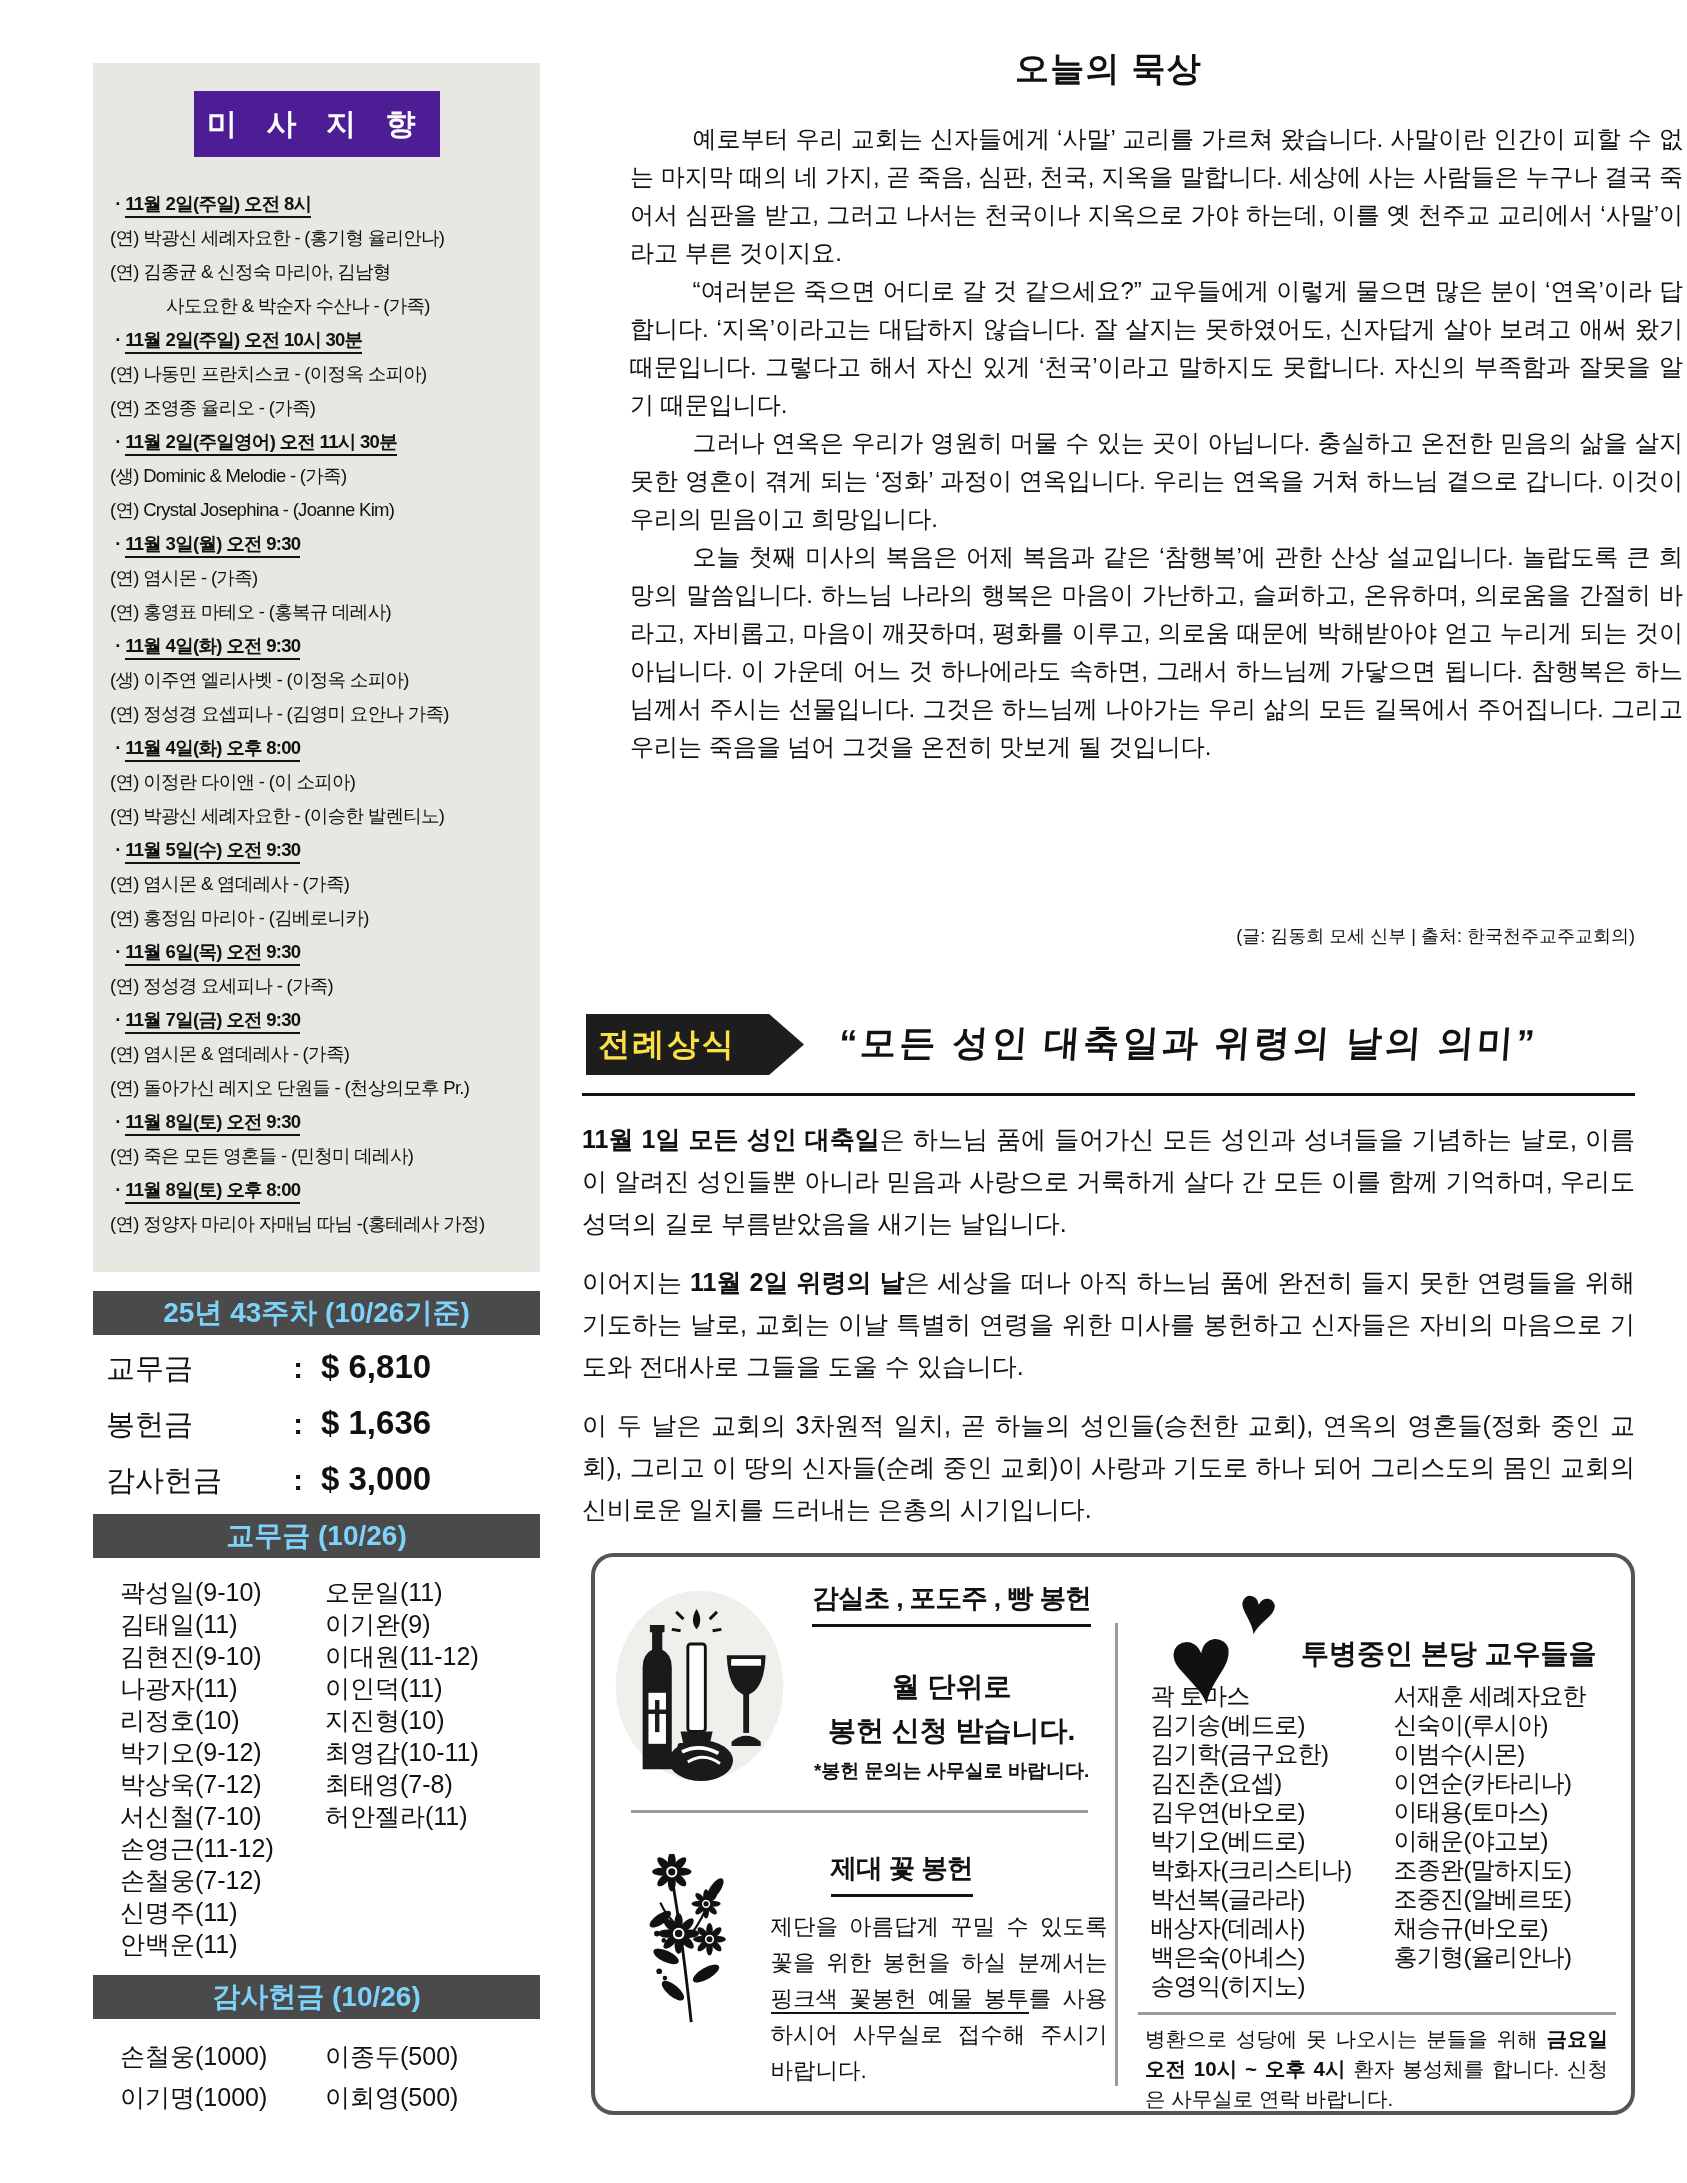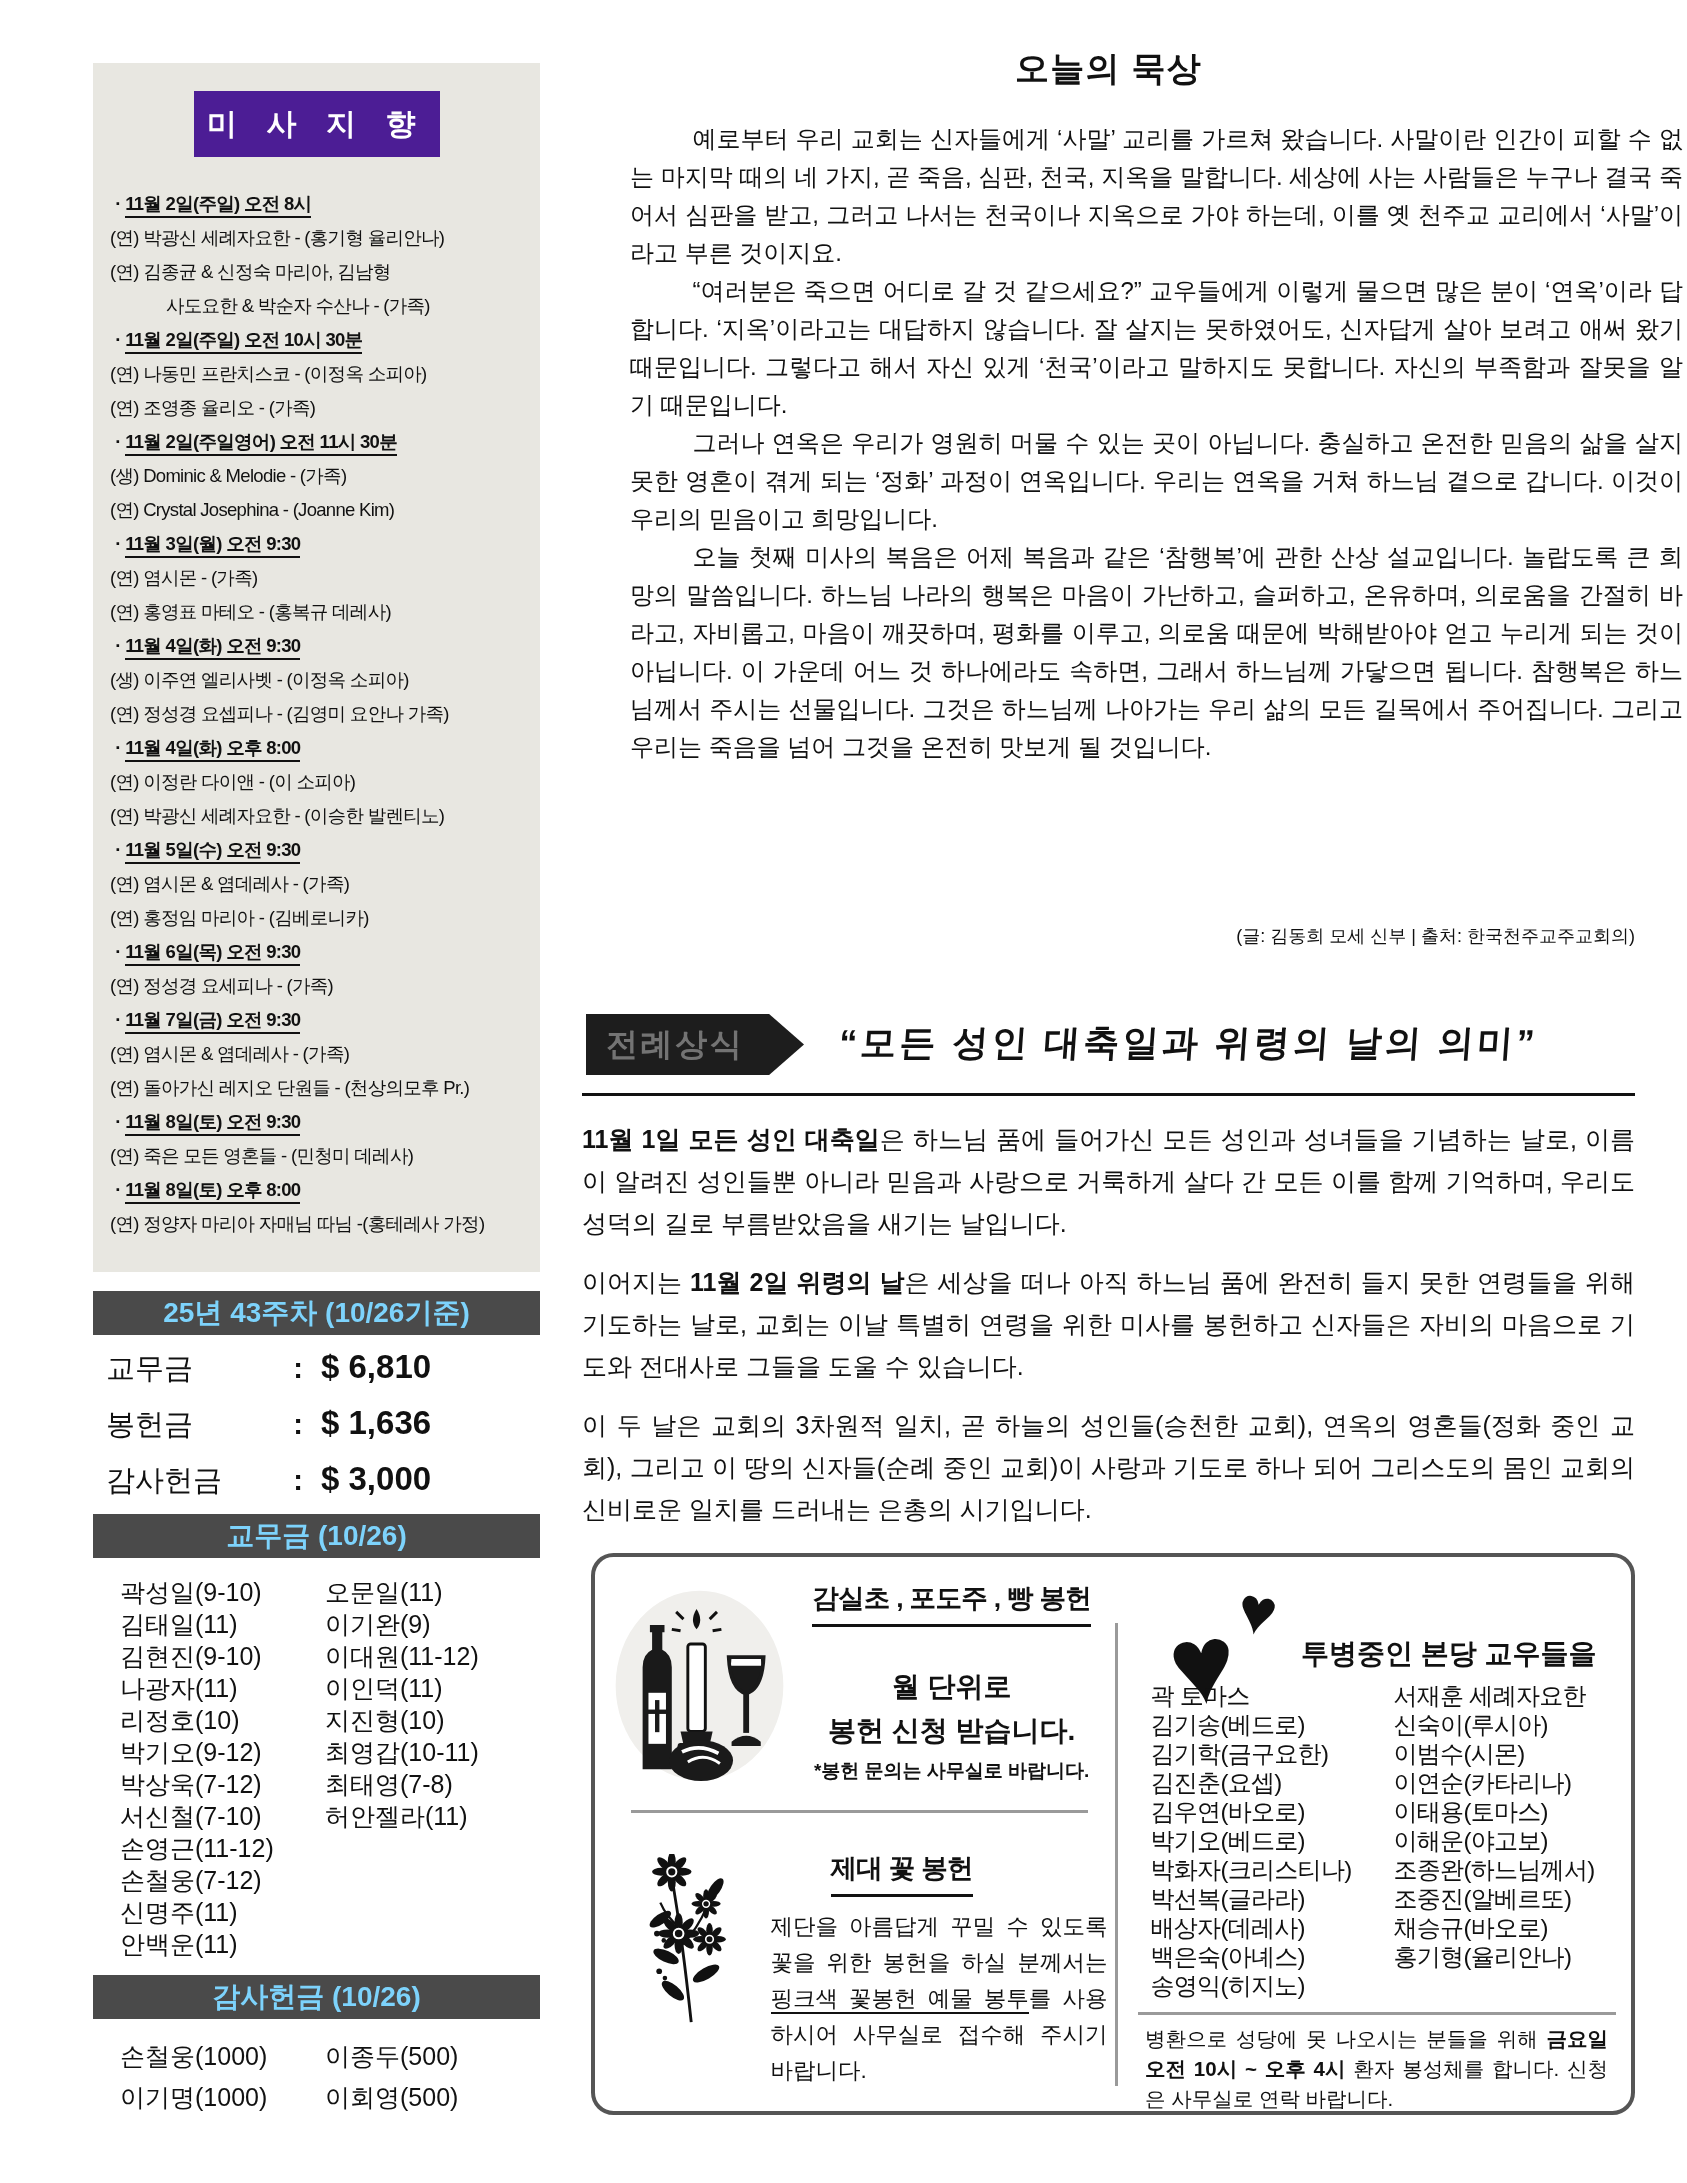--- a/index.html
+++ b/index.html
@@ -61,22 +61,22 @@
     font-size:24px; line-height:38px; text-align:justify; text-indent:2.6em;
   }
   .med-attrib {
     position:absolute; left:582px; top:924px; width:1053px;
     text-align:right; font-size:18px;
   }
 
   
   .lit-badge {
     position:absolute; left:586px; top:1014px; width:218px; height:61px;
-    background:#1d1d1d; color:#737373; font-size:32px; font-weight:800;
-    display:flex; align-items:center; padding-left:20px; letter-spacing:2.6px;
+    background:#1d1d1d; color:#fde047; font-size:32px; font-weight:800;
+    display:flex; align-items:center; padding-left:12px; letter-spacing:2.6px;
     clip-path:polygon(0 0, 84% 0, 100% 50%, 84% 100%, 0 100%);
   }
   .lit-quote {
     position:absolute; left:839px; top:1019px; width:794px;
     font-size:36px; font-weight:900; letter-spacing:3.3px; transform:skewX(-4deg);
     white-space:nowrap;
   }
   .lit-rule { position:absolute; left:582px; top:1093px; width:1053px; height:3.3px; background:#111; }
   .lit-body { position:absolute; left:582px; top:1118px; width:1053px; }
   .lit-body p { font-size:25px; line-height:42px; text-align:justify; margin-bottom:17px; }
@@ -334,21 +334,21 @@
           <li>백은숙(아녜스)</li>
           <li>송영익(히지노)</li>
         </ul>
       <ul>
           <li>서재훈 세례자요한</li>
           <li>신숙이(루시아)</li>
           <li>이범수(시몬)</li>
           <li>이연순(카타리나)</li>
           <li>이태용(토마스)</li>
           <li>이해운(야고보)</li>
-          <li>조종완(하느님께서)</li>
+          <li>조종완(말하지도)</li>
           <li>조중진(알베르또)</li>
           <li>채승규(바오로)</li>
           <li>홍기형(율리안나)</li>
         </ul>
     </div>
     <div class="sick-note"><span>병환으로 성당에 못 나오시는 분들을 위해 </span><b>금요일 오전 10시 ~ 오후 4시</b><span> 환자 봉성체를 합니다. 신청은 사무실로 연락 바랍니다.</span></div>
   </div>
 </div>
 
 

